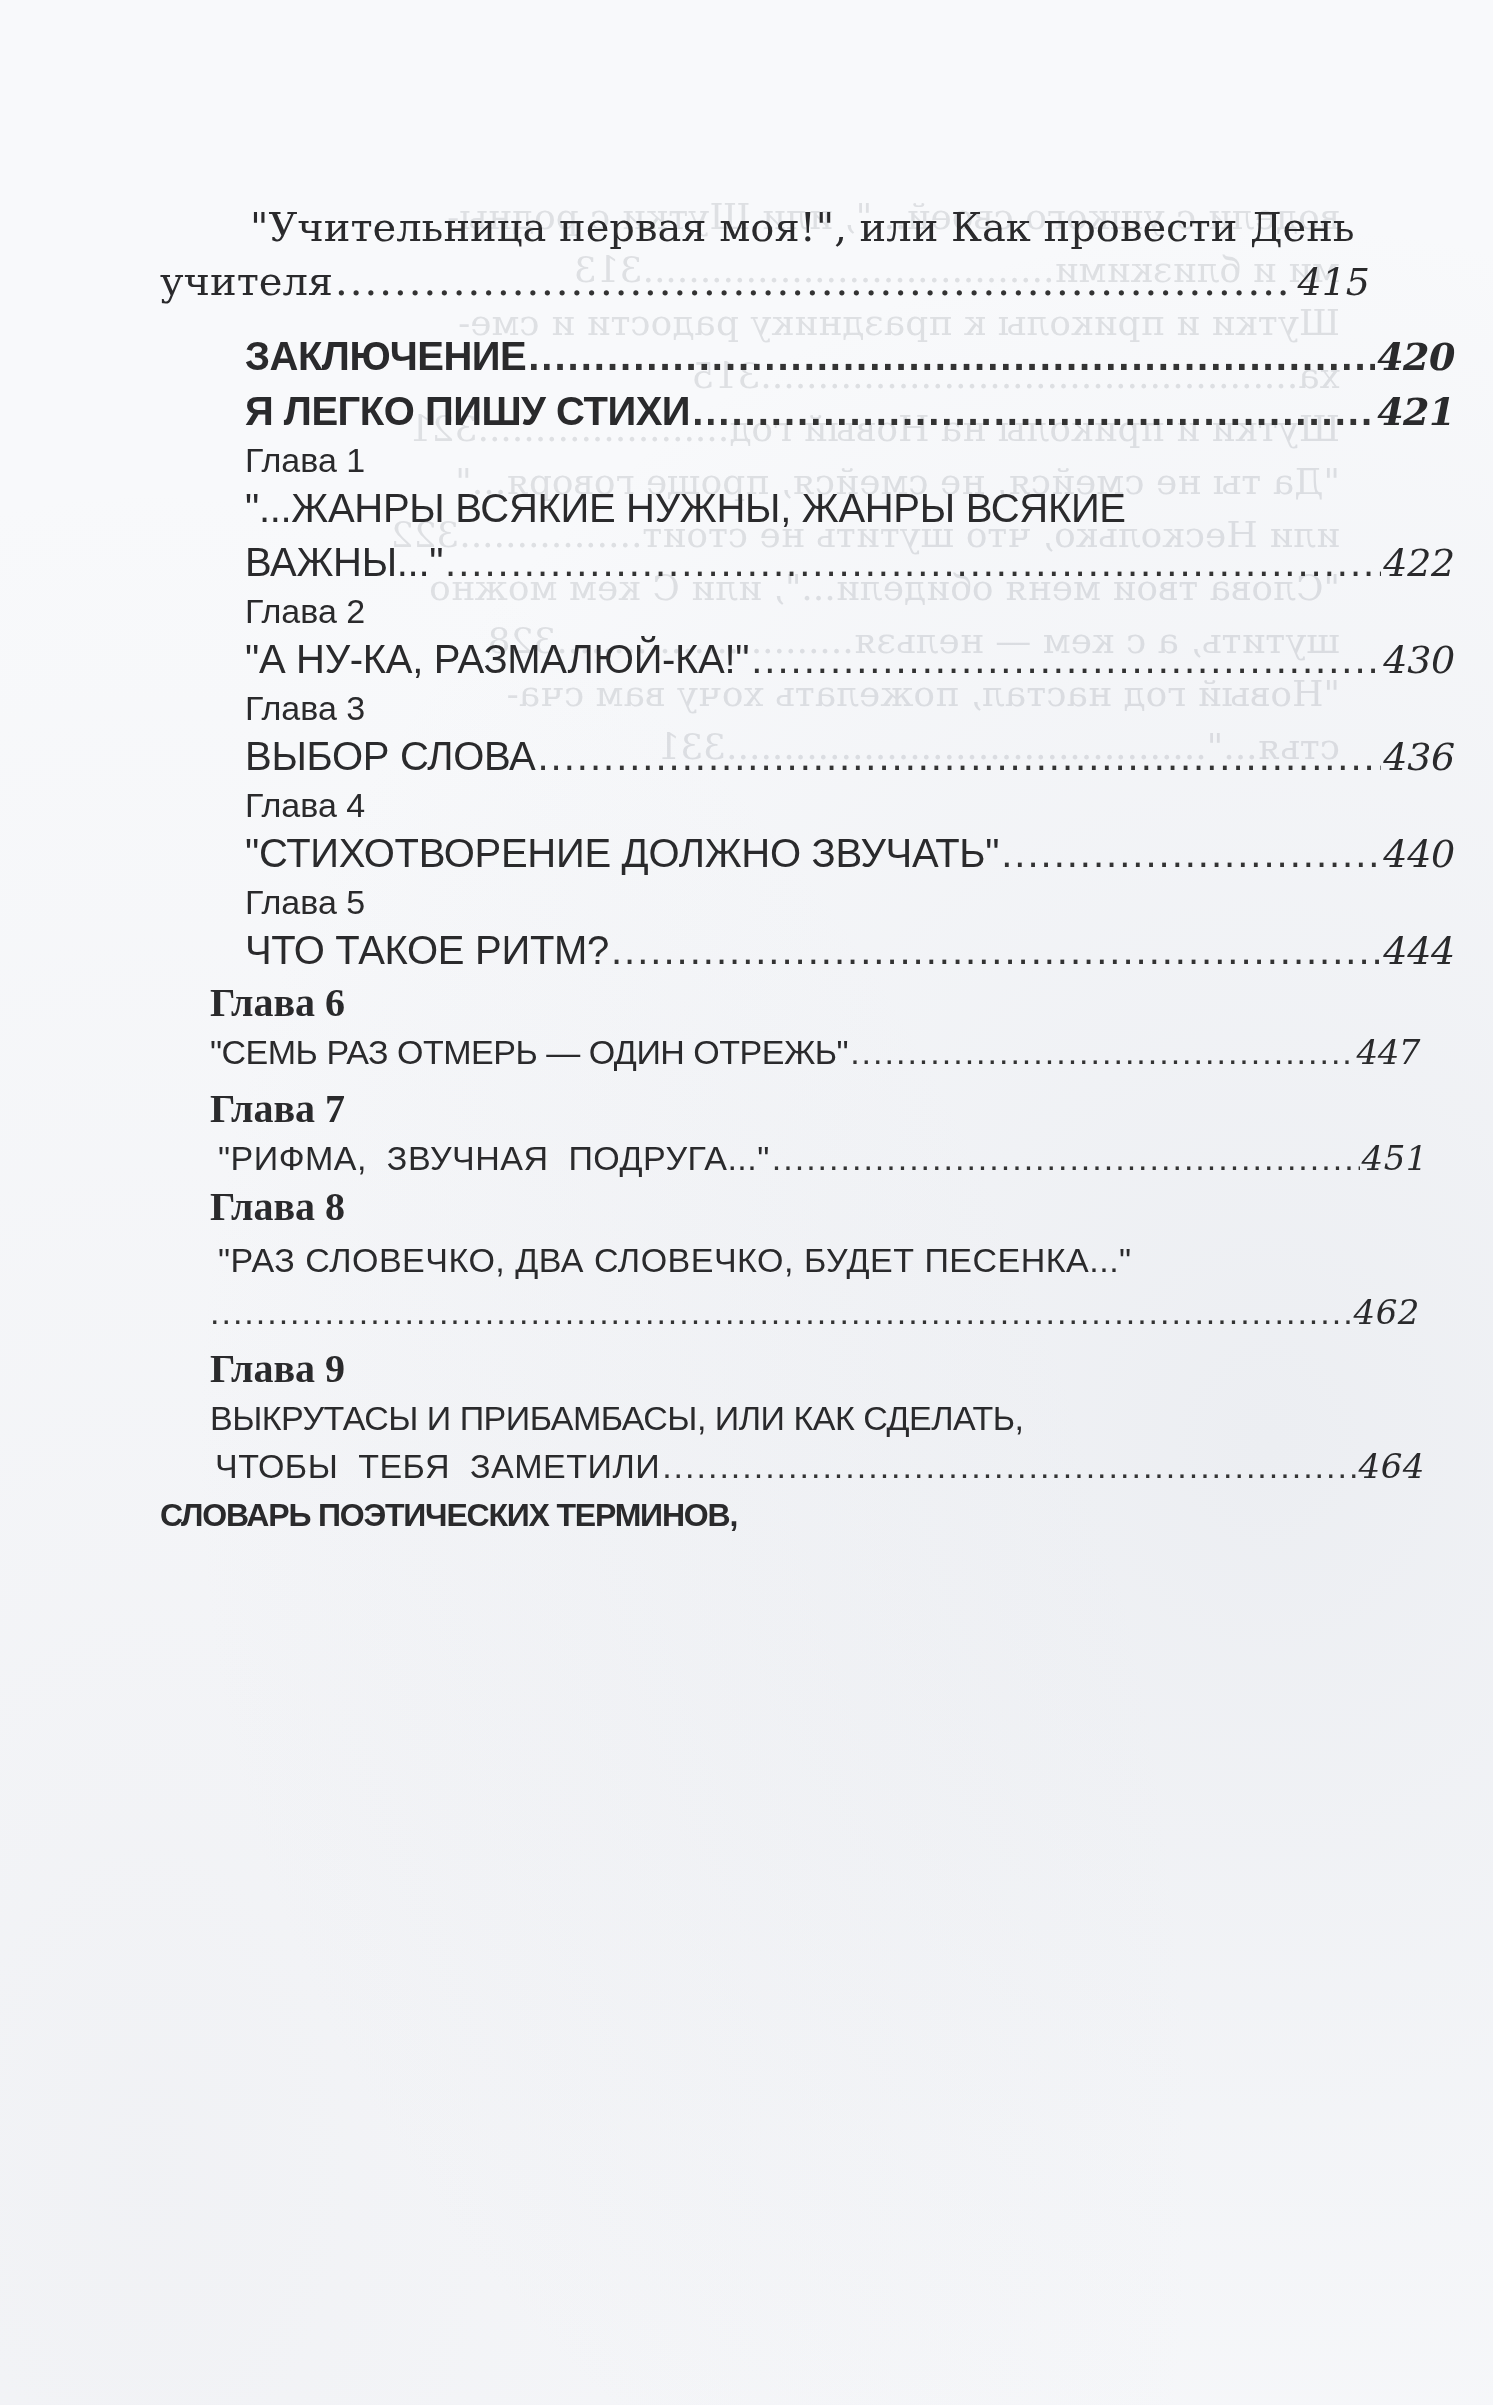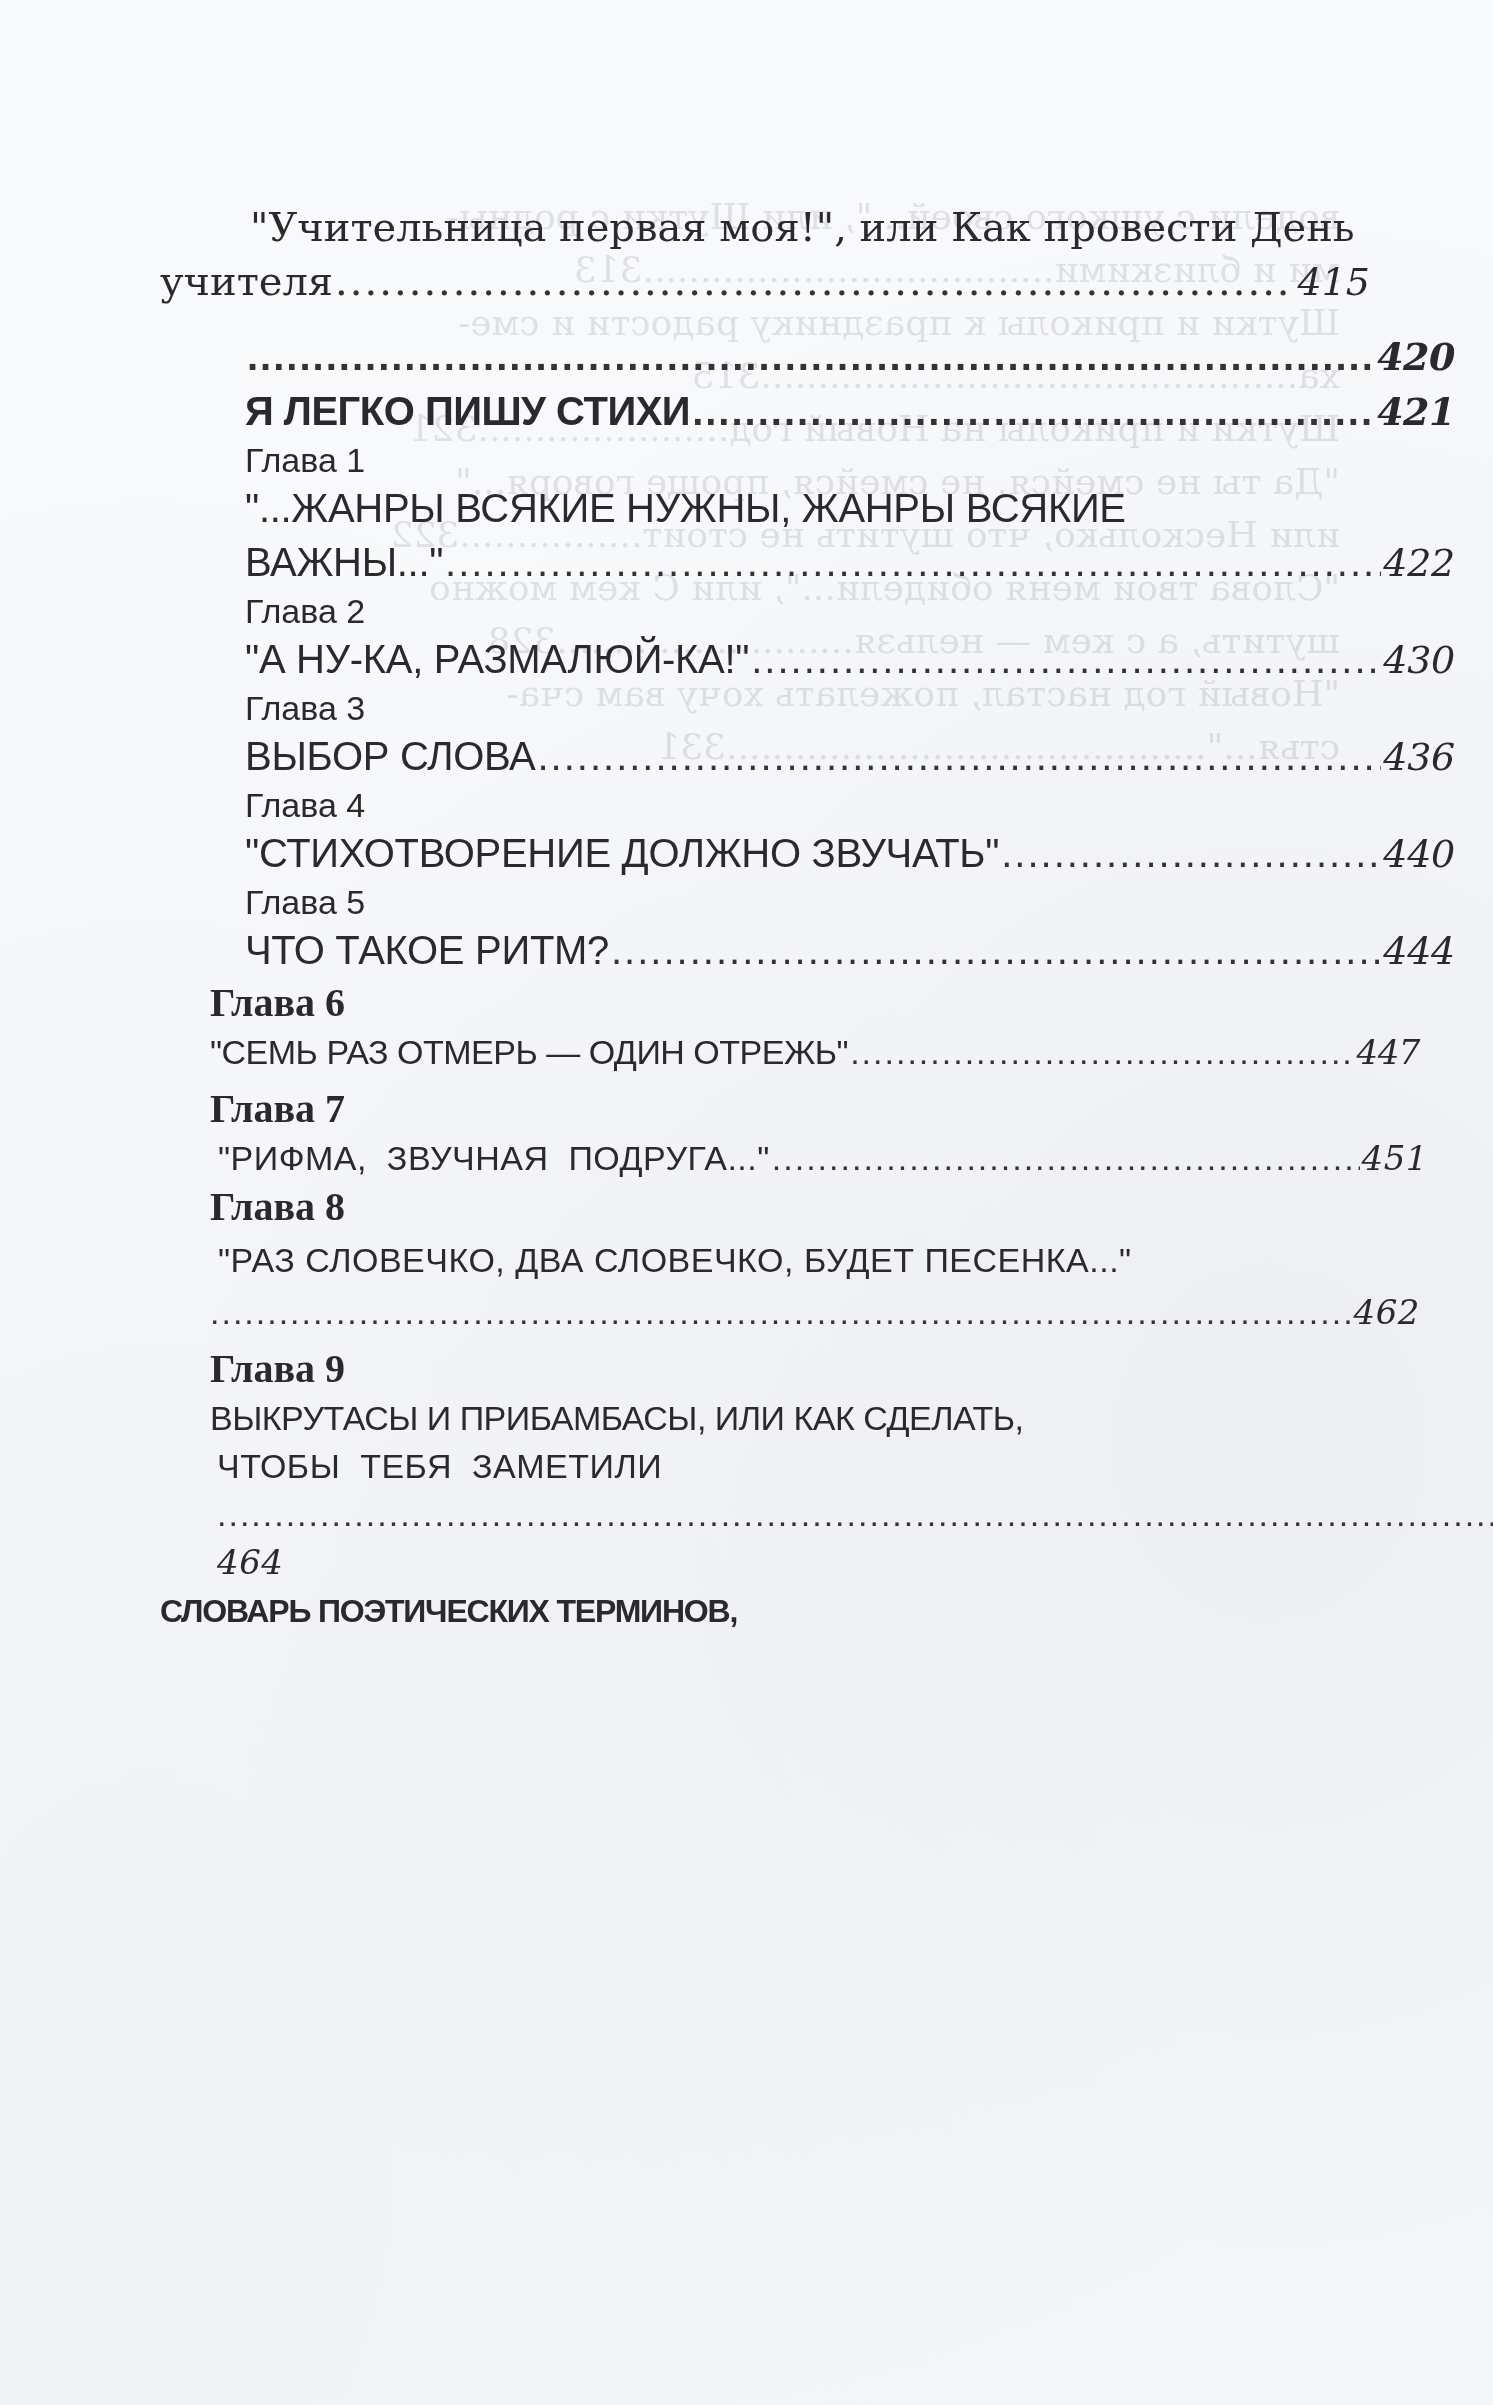--- a/index.html
+++ b/index.html
@@ -111,20 +111,21 @@
 
   <div class="row t-lead-cont">
     <span class="title">учителя</span>
     <span class="leader"></span>
     <span class="page">415</span>
   </div>
 
   <div style="height:20px"></div>
 
   <div class="row t-section">
+    <span class="title">ЗАКЛЮЧЕНИЕ</span>
     <span class="leader"></span>
     <span class="page">420</span>
   </div>
 
   <div class="row t-section">
     <span class="title">Я ЛЕГКО ПИШУ СТИХИ</span>
     <span class="leader"></span>
     <span class="page">421</span>
   </div>
 
@@ -209,21 +210,21 @@
   </div>
 
   <div class="gap-s"></div>
 
   <div class="plain t-chap-bold">
     <span>Глава 9</span>
   </div>
   <div class="plain t-title-mid" style="padding-left:50px;">
     <span>ВЫКРУТАСЫ И ПРИБАМБАСЫ, ИЛИ КАК СДЕЛАТЬ,</span>
   </div>
-  <div class="row t-title-wide" style="padding-left:55px;flex-direction:column;">
+  <div class="row t-title-wide" style="padding-left:55px;">
     <span class="title" style="white-space:pre">ЧТОБЫ  ТЕБЯ  ЗАМЕТИЛИ</span>
     <span class="leader"></span>
     <span class="page">464</span>
   </div>
 
   <div class="plain t-dict" style="padding-left:0;">
     <span>СЛОВАРЬ ПОЭТИЧЕСКИХ ТЕРМИНОВ,</span>
   </div>
 </div>
 

